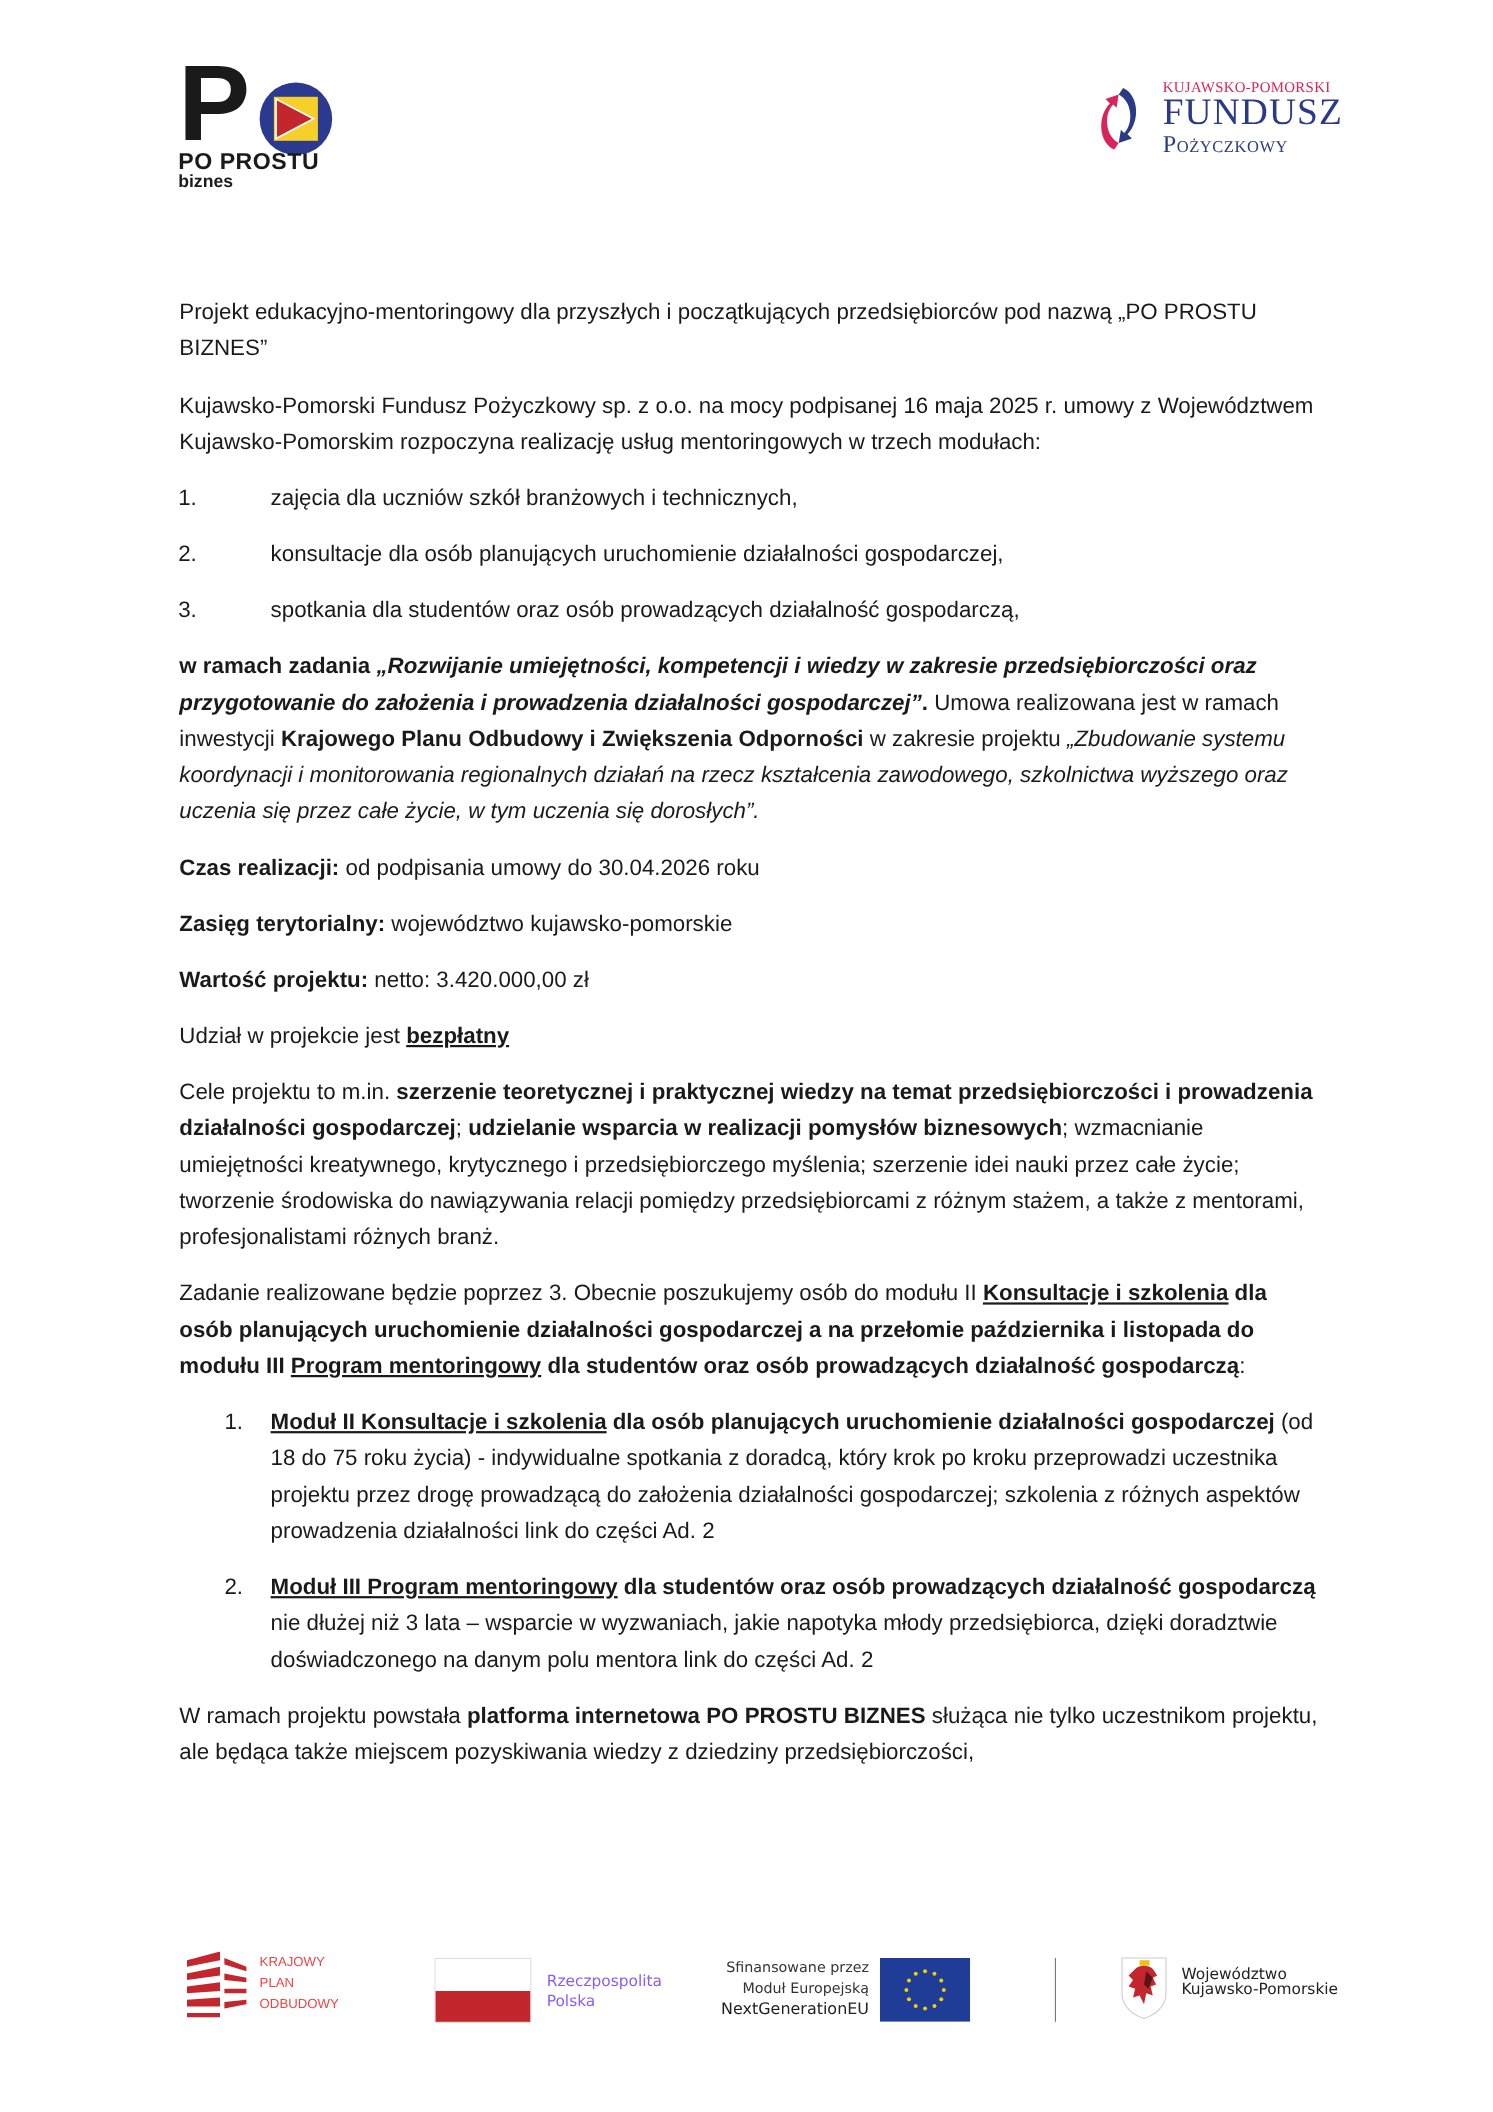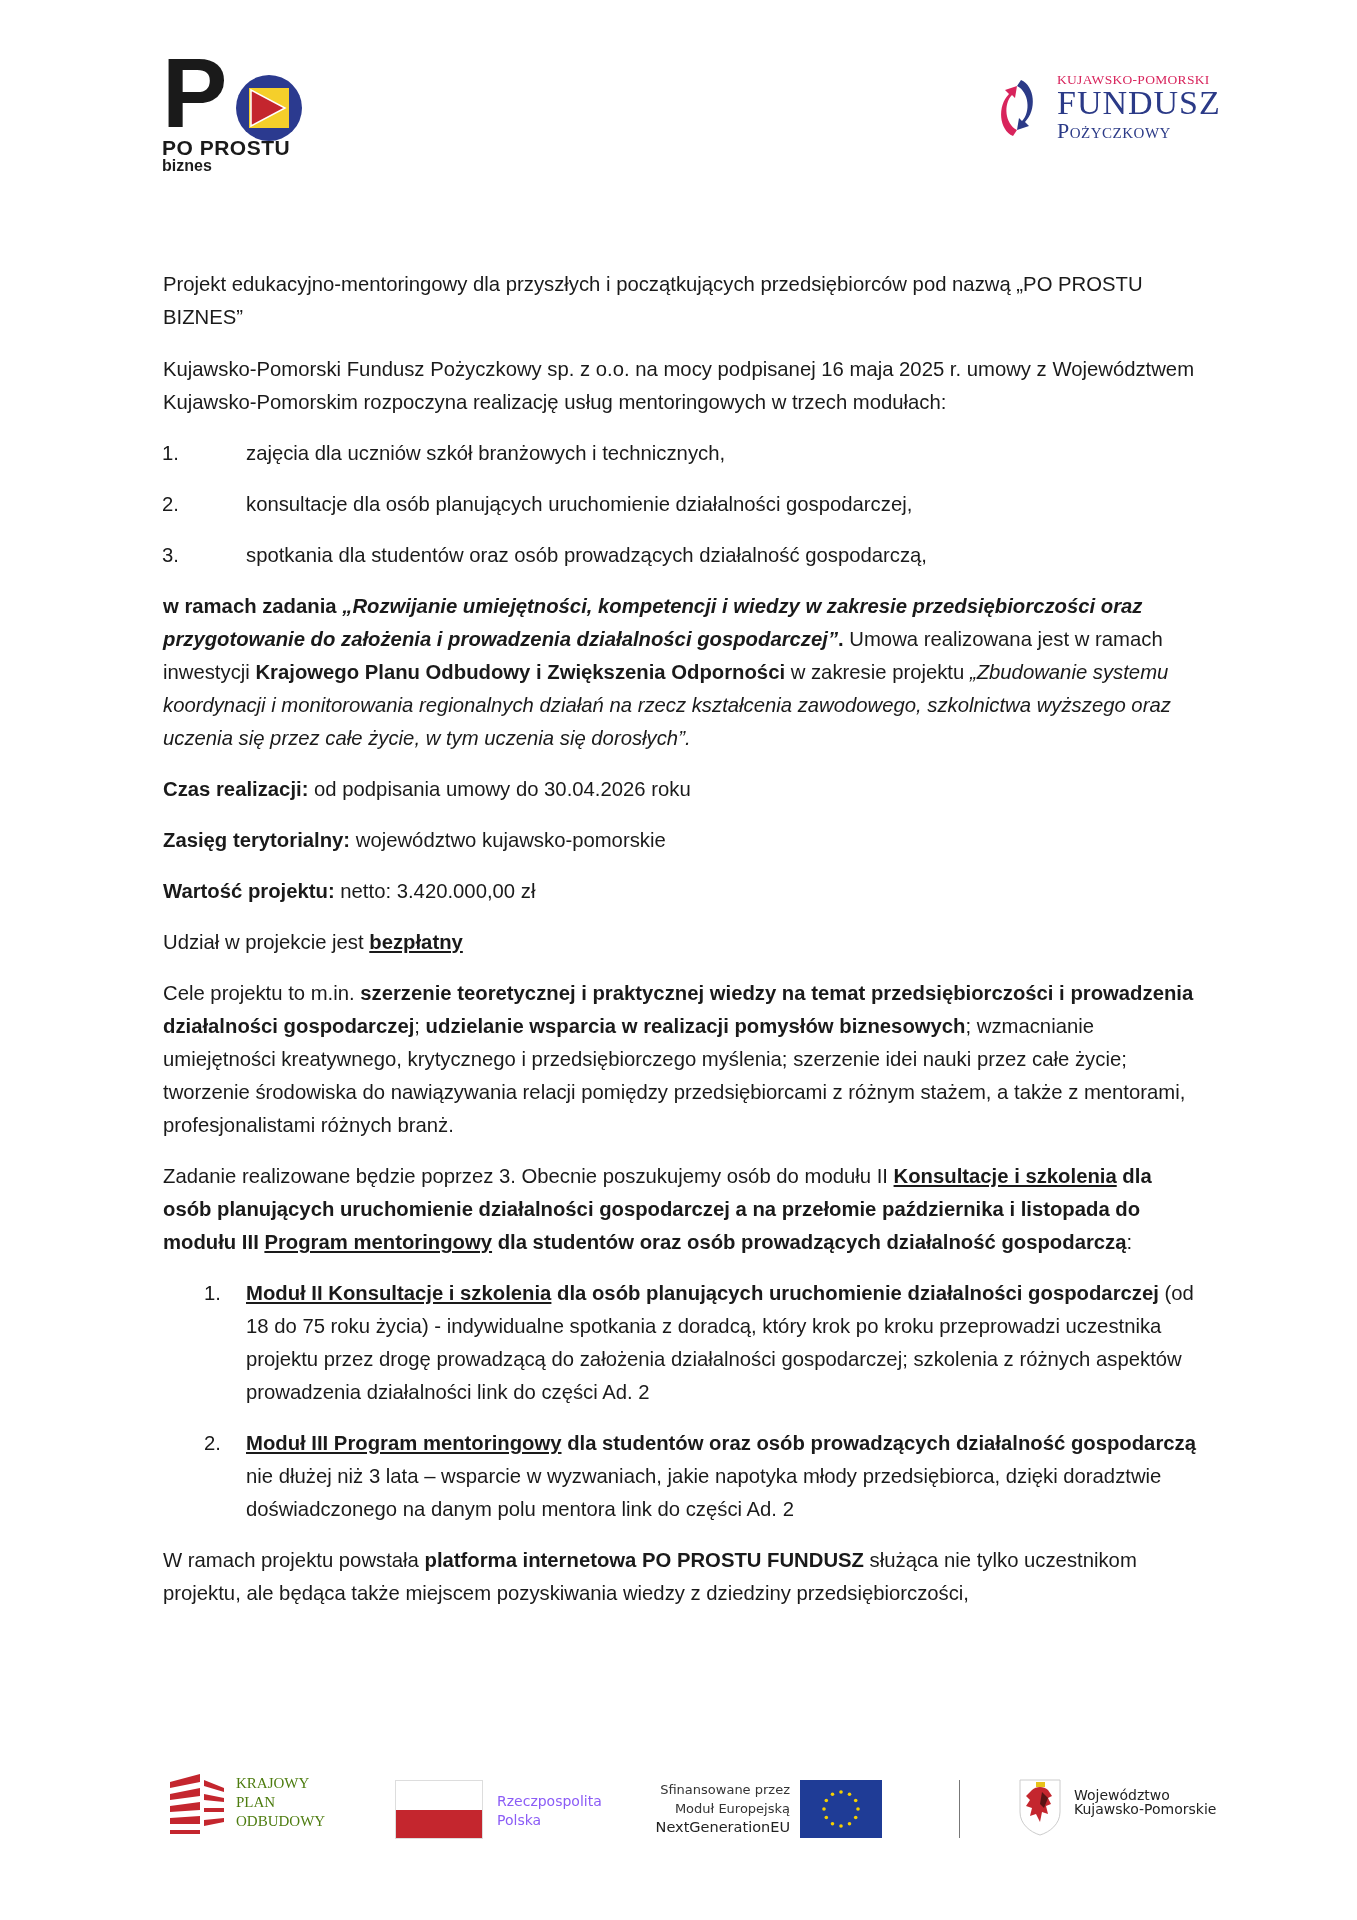--- a/index.html
+++ b/index.html
@@ -58,22 +58,22 @@
     ol.simple li .num, ol.detailed li .num { position: absolute; left: 41px; top: 0; }
     ol.simple li, ol.detailed li { padding-left: 83px; }
     ol.detailed { list-style: none; margin: 0 0 18px 0; }
     ol.detailed li { position: relative; margin-bottom: 18px; }
 
     
     .footer { position: absolute; left: 160px; top: 1760px; width: 1050px; height: 100px; }
     .kpo { position: absolute; left: 10px; top: 14px; }
     .kpo svg { position: absolute; left: 0; top: 0; width: 56px; height: 60px; }
     .kpo .kpo-text {
-      position: absolute; left: 66px; top: 0; color: #4d7c0f; font-size: 15px; line-height: 19px;
-      font-family: Liberation Serif, serif; white-space: nowrap;
+      position: absolute; left: 66px; top: 0; color: #ef4444; font-size: 12px; line-height: 19px;
+      font-family: Liberation Sans, sans-serif; white-space: nowrap;
     }
     .rp { position: absolute; left: 235px; top: 20px; }
     .rp .flag { position: absolute; left: 0; top: 0; width: 88px; height: 59px; border: 1px solid #ddd; }
     .rp .flag .w { height: 50%; background: #fff; }
     .rp .flag .r { height: 50%; background: #c4262e; }
     .rp .rp-text {
       position: absolute; left: 102px; top: 12px; font-size: 14px; line-height: 19px; color: #8b5cf6;
       font-family: "DejaVu Sans", sans-serif; white-space: nowrap;
     }
     .eu { position: absolute; left: 490px; top: 20px; }
@@ -153,21 +153,21 @@
       <li>
         <span class="num">1.</span>
         <b><u>Moduł II Konsultacje i szkolenia</u></b><b> dla osób planujących uruchomienie działalności gospodarczej</b><span> (od 18 do 75 roku życia) - indywidualne spotkania z doradcą, który krok po kroku przeprowadzi uczestnika projektu przez drogę prowadzącą do założenia działalności gospodarczej; szkolenia z różnych aspektów prowadzenia działalności link do części Ad. 2</span>
       </li>
       <li>
         <span class="num">2.</span>
         <b><u>Moduł III Program mentoringowy</u></b><b> dla studentów oraz osób prowadzących działalność gospodarczą</b><span> nie dłużej niż 3 lata – wsparcie w wyzwaniach, jakie napotyka młody przedsiębiorca, dzięki doradztwie doświadczonego na danym polu mentora link do części Ad. 2</span>
       </li>
     </ol>
 
-    <p><span>W ramach projektu powstała </span><b>platforma internetowa PO PROSTU FUNDUSZ</b><span> służąca nie tylko uczestnikom projektu, ale będąca także miejscem pozyskiwania wiedzy z dziedziny przedsiębiorczości,</span></p>
+    <p><span>W ramach projektu powstała </span><b>platforma internetowa PO PROSTU BIZNES</b><span> służąca nie tylko uczestnikom projektu, ale będąca także miejscem pozyskiwania wiedzy z dziedziny przedsiębiorczości,</span></p>
   </div>
 
   <div class="footer">
     <div class="kpo">
       <svg viewBox="0 0 56 60">
         <polygon points="0,8 30,0 30,8 0,14" fill="#c4262e"></polygon>
         <polygon points="0,20 30,14 30,22 0,26" fill="#c4262e"></polygon>
         <polygon points="0,32 30,28 30,36 0,38" fill="#c4262e"></polygon>
         <polygon points="0,44 30,42 30,50 0,50" fill="#c4262e"></polygon>
         <polygon points="0,56 30,56 30,60 0,60" fill="#c4262e"></polygon>

